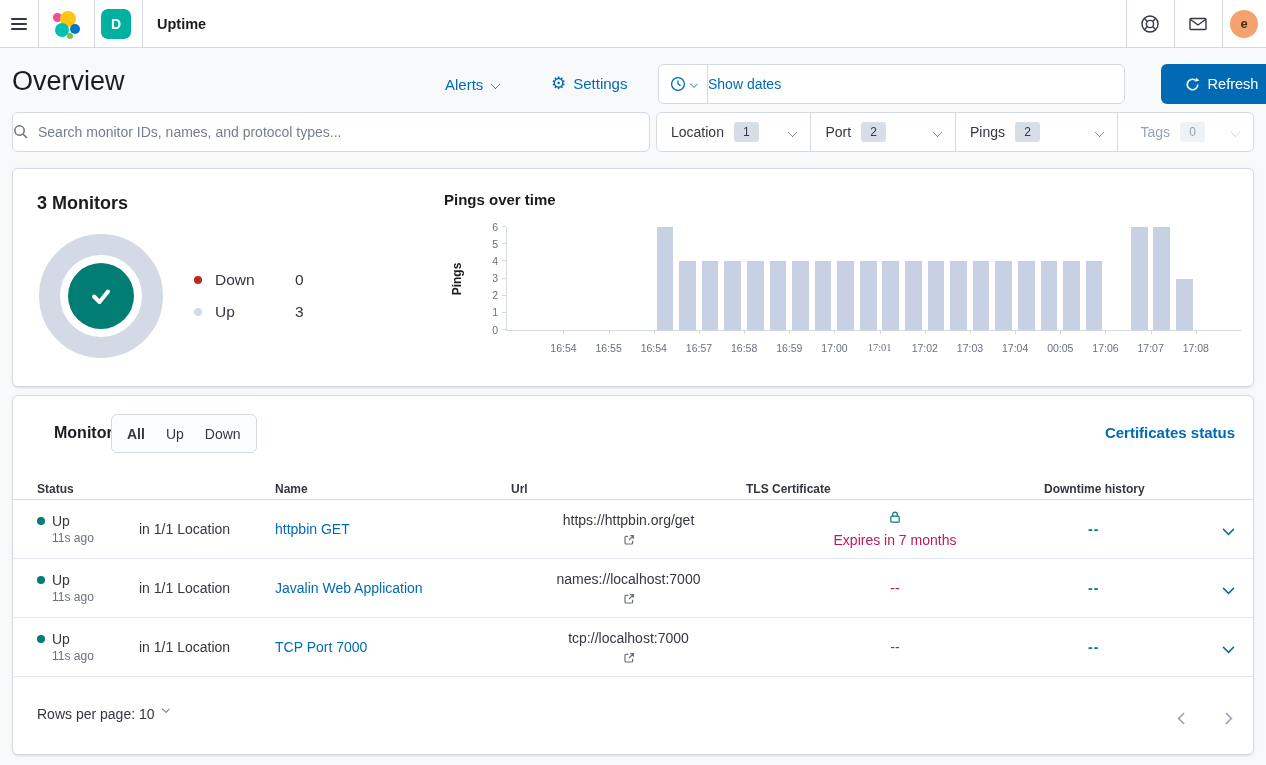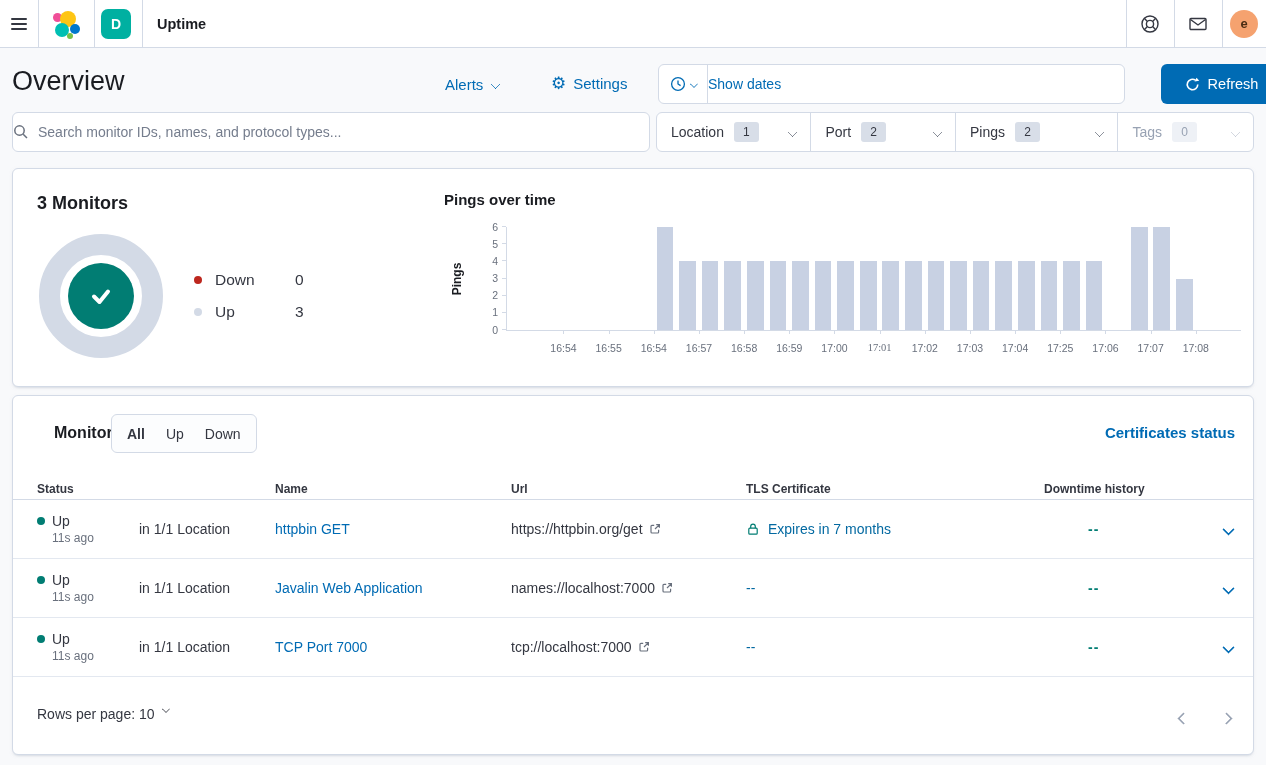--- a/index.html
+++ b/index.html
@@ -42,21 +42,21 @@
   
   .searchbox { position:absolute; left:12px; top:112px; width:638px; height:40px; background:#fff; border:1px solid #D3DAE6; border-radius:6px; display:flex; align-items:center; padding:0 0; gap:9px; }
   .searchbox input { border:none; outline:none; flex:1; font-size:14px; font-family:inherit; color:#343741; background:transparent; }
   .searchbox input::placeholder { color:#757d8d; }
   .filters { position:absolute; left:656px; top:112px; width:598px; height:40px; background:#fff; border:1px solid #D3DAE6; border-radius:6px; display:flex; }
   .filter { display:flex; align-items:center; padding:0 14px; border-right:1px solid #D3DAE6; cursor:pointer; }
   .filter:last-child { border-right:none; }
   .filter .flabel { font-size:14px; color:#343741; }
   .fbadge { margin-left:10px; min-width:25px; height:20px; padding:0 7px; background:#D8DEE8; border-radius:3px; font-size:12px; font-weight:500; color:#343741; display:flex; align-items:center; justify-content:center; }
   .filter .chev { margin-left:auto; }
-  .filter.disabled .flabel { color:#98A2B3; }
+  .filter.disabled .flabel { color:#98A2B3;margin-left:8px; }
   .filter.disabled .fbadge { background:#EEF1F6; color:#98A2B3; }
   .filter.disabled .chev { color:#C6CCD6; }
   .f-location { width:155px; } .f-port { width:145px; } .f-scheme { width:163px; } .f-tags { width:135px; }
 
   
   .panel { position:absolute; left:12px; width:1242px; background:#fff; border:1px solid #D3DAE6; border-radius:6px; box-shadow:0 2px 2px -1px rgba(152,162,179,.25),0 1px 5px -2px rgba(152,162,179,.25); }
   .panel1 { top:168px; height:219px; }
   .panel2 { top:395px; height:360px; }
 
   
@@ -88,22 +88,22 @@
 
   .table { position:absolute; left:0; right:0; top:83px; }
   .t-head, .t-row { display:grid; grid-template-columns:102px 136px 236px 235px 298px 151px 42px; padding:0 18px 0 24px; align-items:center; }
   .t-head { height:21px; border-bottom:1px solid #D3DAE6; font-size:12px; font-weight:700; color:#343741; }
   .t-row { height:59px; border-bottom:1px solid #E3E8F0; font-size:14px; }
   .status-line { display:flex; align-items:center; gap:7px; }
   .dot { width:8px; height:8px; border-radius:50%; flex:none; }
   .ago { margin-left:15px; margin-top:2px; font-size:12px; color:#69707D; }
   .c-loc { color:#343741; }
   .mon-link { color:#006BB4; text-decoration:none; cursor:pointer; }
-  .c-url { display:flex; align-items:center; gap:6px; color:#343741; }
-  .c-tls { display:flex; align-items:center; gap:8px; color:#0369a1; }
+  .c-url { display:flex; align-items:center; gap:6px; color:#343741;flex-direction:column; }
+  .c-tls { display:flex; align-items:center; gap:8px; color:#be185d;flex-direction:column; }
   .c-down { color:#017D73; font-weight:700; padding-left:44px; letter-spacing:1px; }
   .c-exp { display:flex; justify-content:flex-end; padding-right:4px; }
 
   .p2-footer { position:absolute; left:24px; top:310px; height:24px; display:flex; align-items:flex-start; gap:8px; font-size:14px; color:#343741; cursor:pointer; }
   .pager { position:absolute; right:22px; top:310px; height:24px; display:flex; align-items:center; gap:34px; color:#98A2B3; }
 
   
   .chev { display:inline-block; width:7px; height:7px; border-right:1.6px solid currentColor; border-bottom:1.6px solid currentColor; transform:rotate(45deg); border-radius:0.5px; }
   .chev.sm { width:6px; height:6px; }
   .chev.big { width:9px; height:9px; border-width:2px; }
@@ -302,21 +302,21 @@
         <span class="xtick" style="left: 44.6154%;">17:00</span>
         <div class="xtickmark" style="left: 44.6154%;"></div>
         <span class="xtick" style="left: 50.7692%; font-family: Liberation Serif, serif;">17:01</span>
         <div class="xtickmark" style="left: 50.7692%;"></div>
         <span class="xtick" style="left: 56.9231%;">17:02</span>
         <div class="xtickmark" style="left: 56.9231%;"></div>
         <span class="xtick" style="left: 63.0769%;">17:03</span>
         <div class="xtickmark" style="left: 63.0769%;"></div>
         <span class="xtick" style="left: 69.2308%;">17:04</span>
         <div class="xtickmark" style="left: 69.2308%;"></div>
-        <span class="xtick" style="left: 75.3846%;">17:25</span>
+        <span class="xtick" style="left: 75.3846%;">00:05</span>
         <div class="xtickmark" style="left: 75.3846%;"></div>
         <span class="xtick" style="left: 81.5385%;">17:06</span>
         <div class="xtickmark" style="left: 81.5385%;"></div>
         <span class="xtick" style="left: 87.6923%;">17:07</span>
         <div class="xtickmark" style="left: 87.6923%;"></div>
         <span class="xtick" style="left: 93.8462%;">17:08</span>
         <div class="xtickmark" style="left: 93.8462%;"></div>
       </div>
   </section>
 

